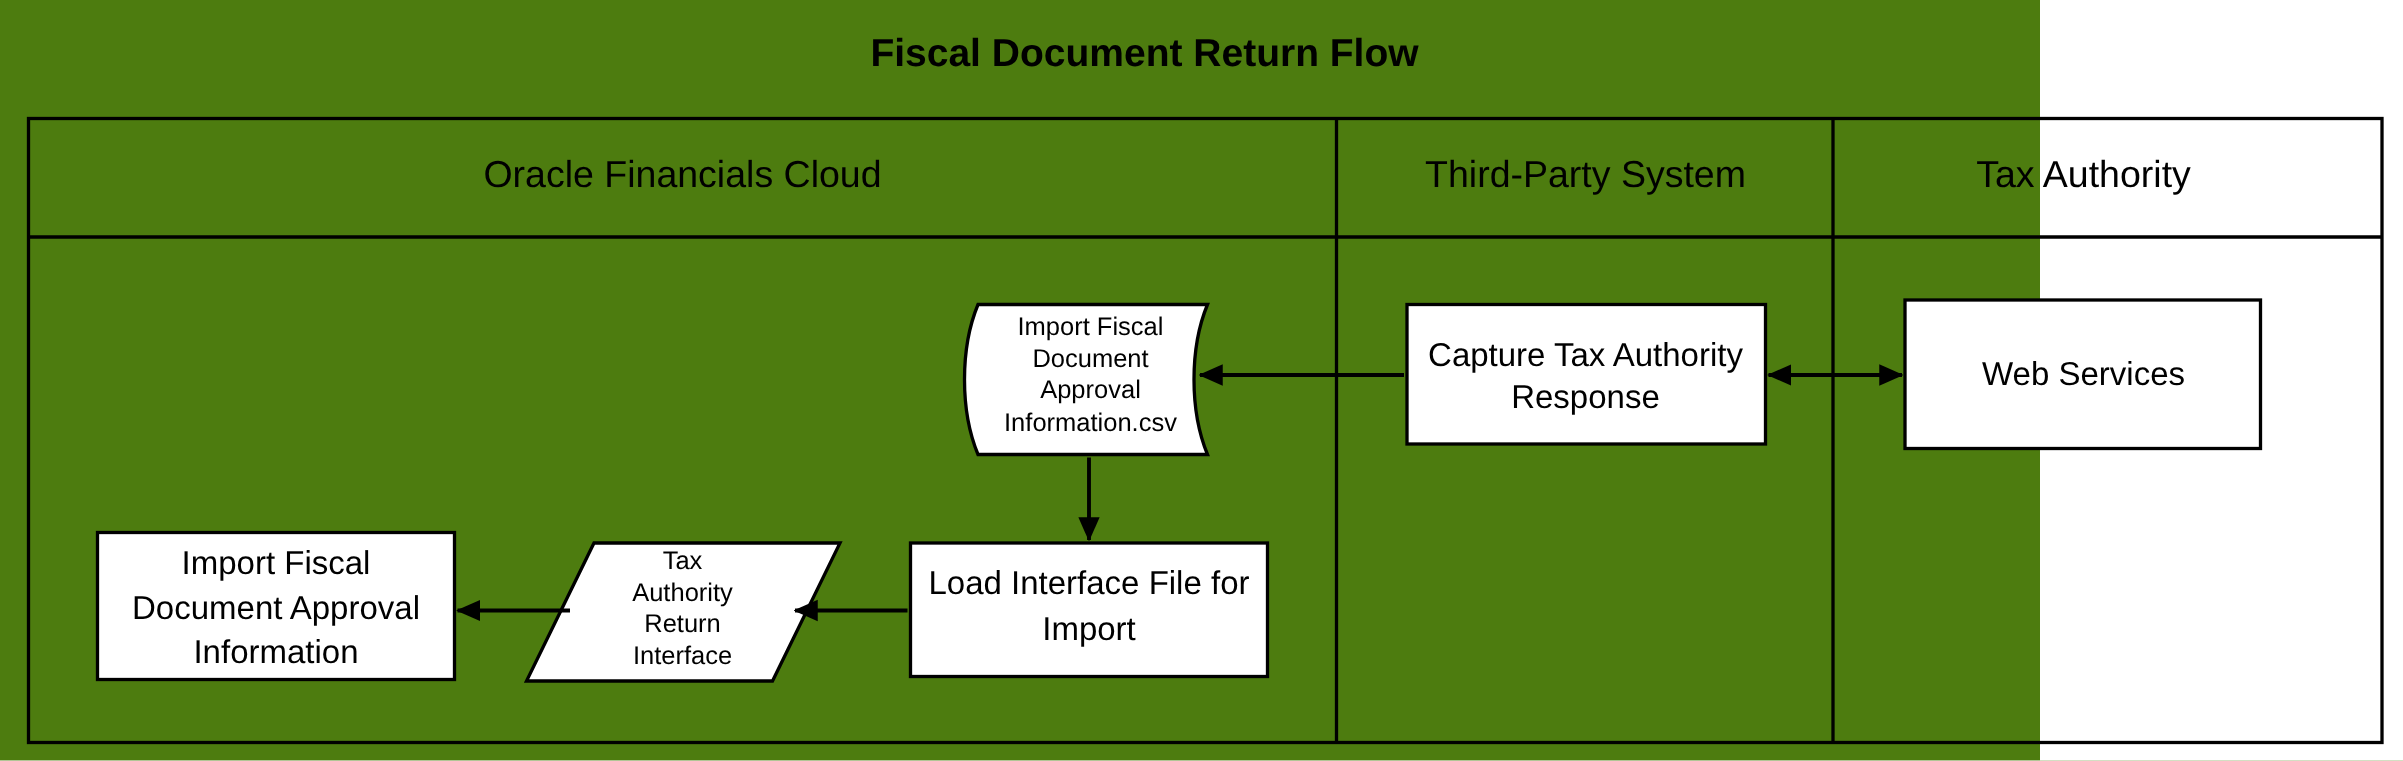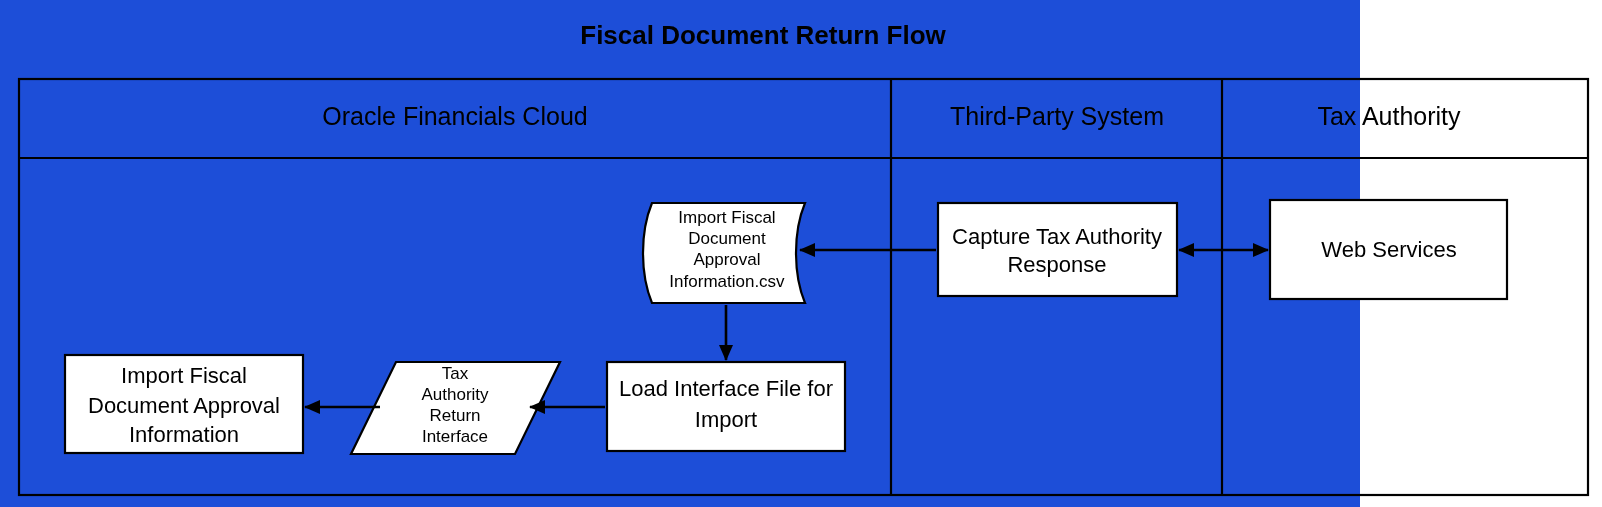--- a/index.html
+++ b/index.html
@@ -10,21 +10,21 @@
   body {
     width: 1602px;
     height: 507px;
     font-family: "Liberation Sans", sans-serif;
     overflow: hidden;
   }
   #canvas {
     position: relative;
     width: 1360px;
     height: 507px;
-    background: #1d4ed8;
+    background: #4d7c0f;
   }
   svg#diagram {
     position: absolute;
     top: 0;
     left: 0;
     width: 1602px;
     height: 507px;
   }
   .frame-line {
     fill: none;

